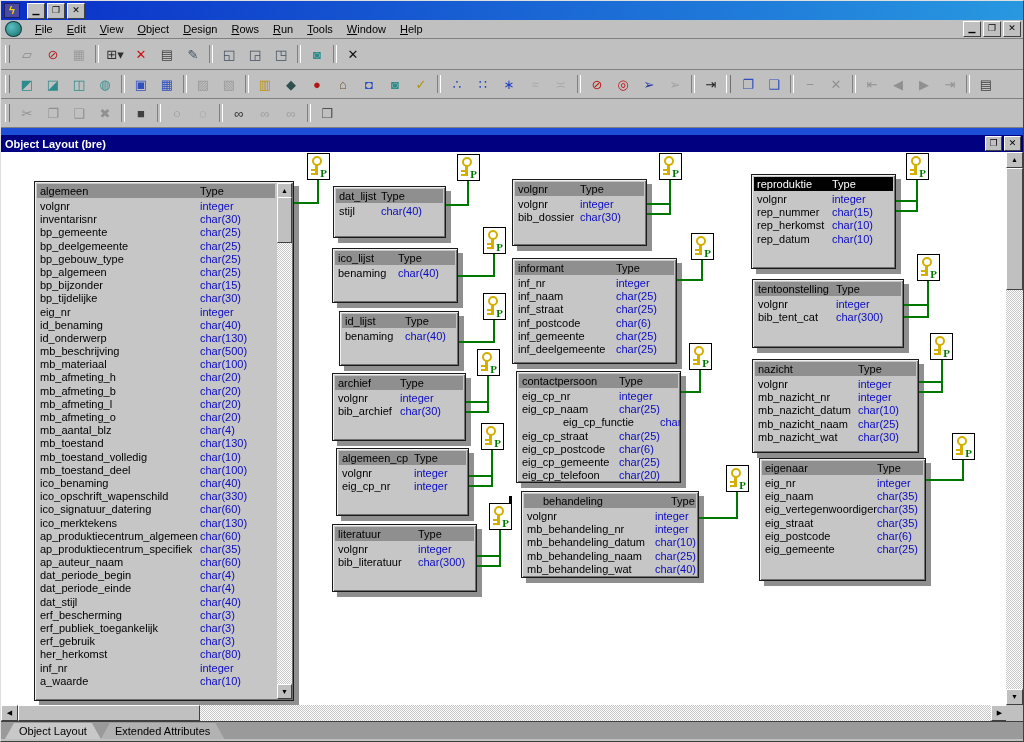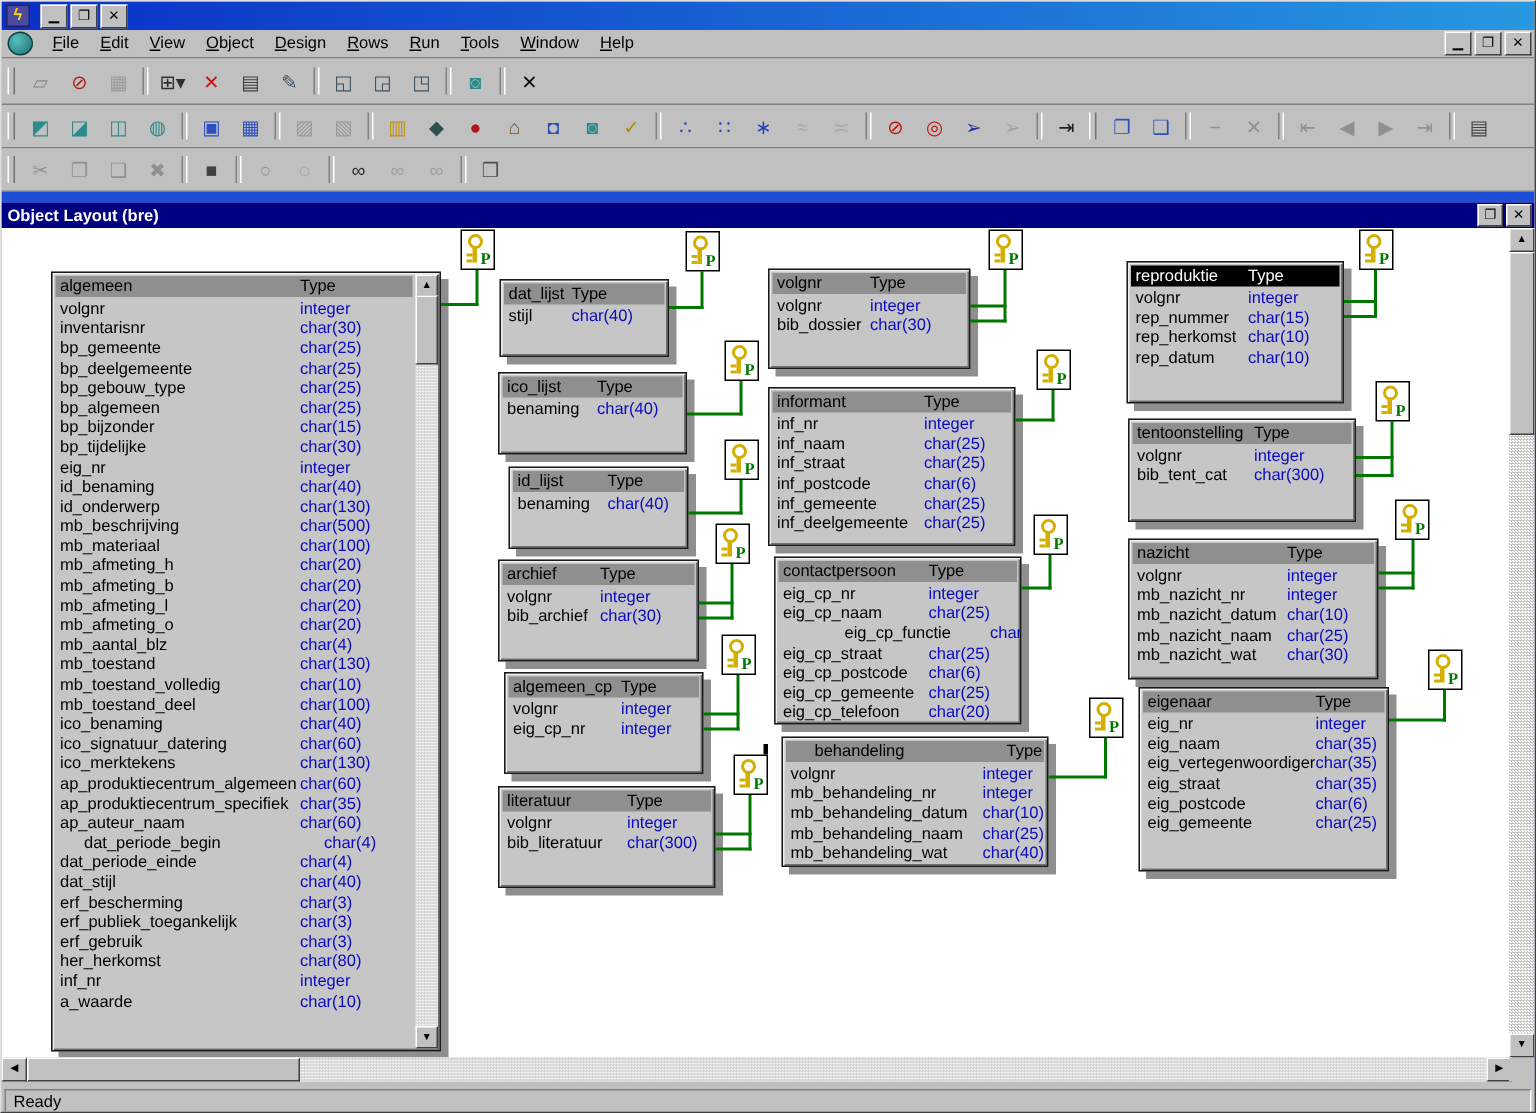--- a/index.html
+++ b/index.html
@@ -390,41 +390,45 @@
             </div>
             <div class="trow">
               <span class="fname" style="min-width: 160px;">mb_toestand_deel</span>
               <span class="ftype">char(100)</span>
             </div>
             <div class="trow">
               <span class="fname" style="min-width: 160px;">ico_benaming</span>
               <span class="ftype">char(40)</span>
             </div>
             <div class="trow">
+              <span class="fname" style="min-width: 160px;">ico_opschrift_wapenschild</span>
+              <span class="ftype">char(330)</span>
+            </div>
+            <div class="trow">
               <span class="fname" style="min-width: 160px;">ico_signatuur_datering</span>
               <span class="ftype">char(60)</span>
             </div>
             <div class="trow">
               <span class="fname" style="min-width: 160px;">ico_merktekens</span>
               <span class="ftype">char(130)</span>
             </div>
             <div class="trow">
               <span class="fname" style="min-width: 160px;">ap_produktiecentrum_algemeen</span>
               <span class="ftype">char(60)</span>
             </div>
             <div class="trow">
               <span class="fname" style="min-width: 160px;">ap_produktiecentrum_specifiek</span>
               <span class="ftype">char(35)</span>
             </div>
             <div class="trow">
               <span class="fname" style="min-width: 160px;">ap_auteur_naam</span>
               <span class="ftype">char(60)</span>
             </div>
             <div class="trow">
-              <span class="fname" style="min-width: 160px; margin-left: 16px;">dat_periode_begin</span>
+              <span class="fname" style="min-width: 160px;">dat_periode_begin</span>
               <span class="ftype">char(4)</span>
             </div>
             <div class="trow">
               <span class="fname" style="min-width: 160px;">dat_periode_einde</span>
               <span class="ftype">char(4)</span>
             </div>
             <div class="trow">
               <span class="fname" style="min-width: 160px;">dat_stijl</span>
               <span class="ftype">char(40)</span>
             </div>
@@ -905,18 +909,22 @@
         <div class="sbtn" style="left: 0px; bottom: 0px; width: 15px; height: 14px;">▼</div>
       </div>
     <div id="hscroll" class="dither">
         <div class="sbtn" style="left: 0px; top: 0px; width: 15px; height: 14px;">◀</div>
         <div class="thumb" style="left: 17px; top: 0px; width: 180px; height: 14px;"></div>
         <div class="sbtn" style="right: 0px; top: 0px; width: 15px; height: 14px;">▶</div>
       </div>
     <div id="corner"></div>
   </div>
 
+  <div class="tabbar" id="tabbar">
+      <div class="tab active">Object Layout</div>
+      <div class="tab">Extended Attributes</div>
+    </div>
 
   <div class="statusbar">
     <div class="statuspanel">Ready</div>
   </div>
 
 </div>
 
 </body></html>

